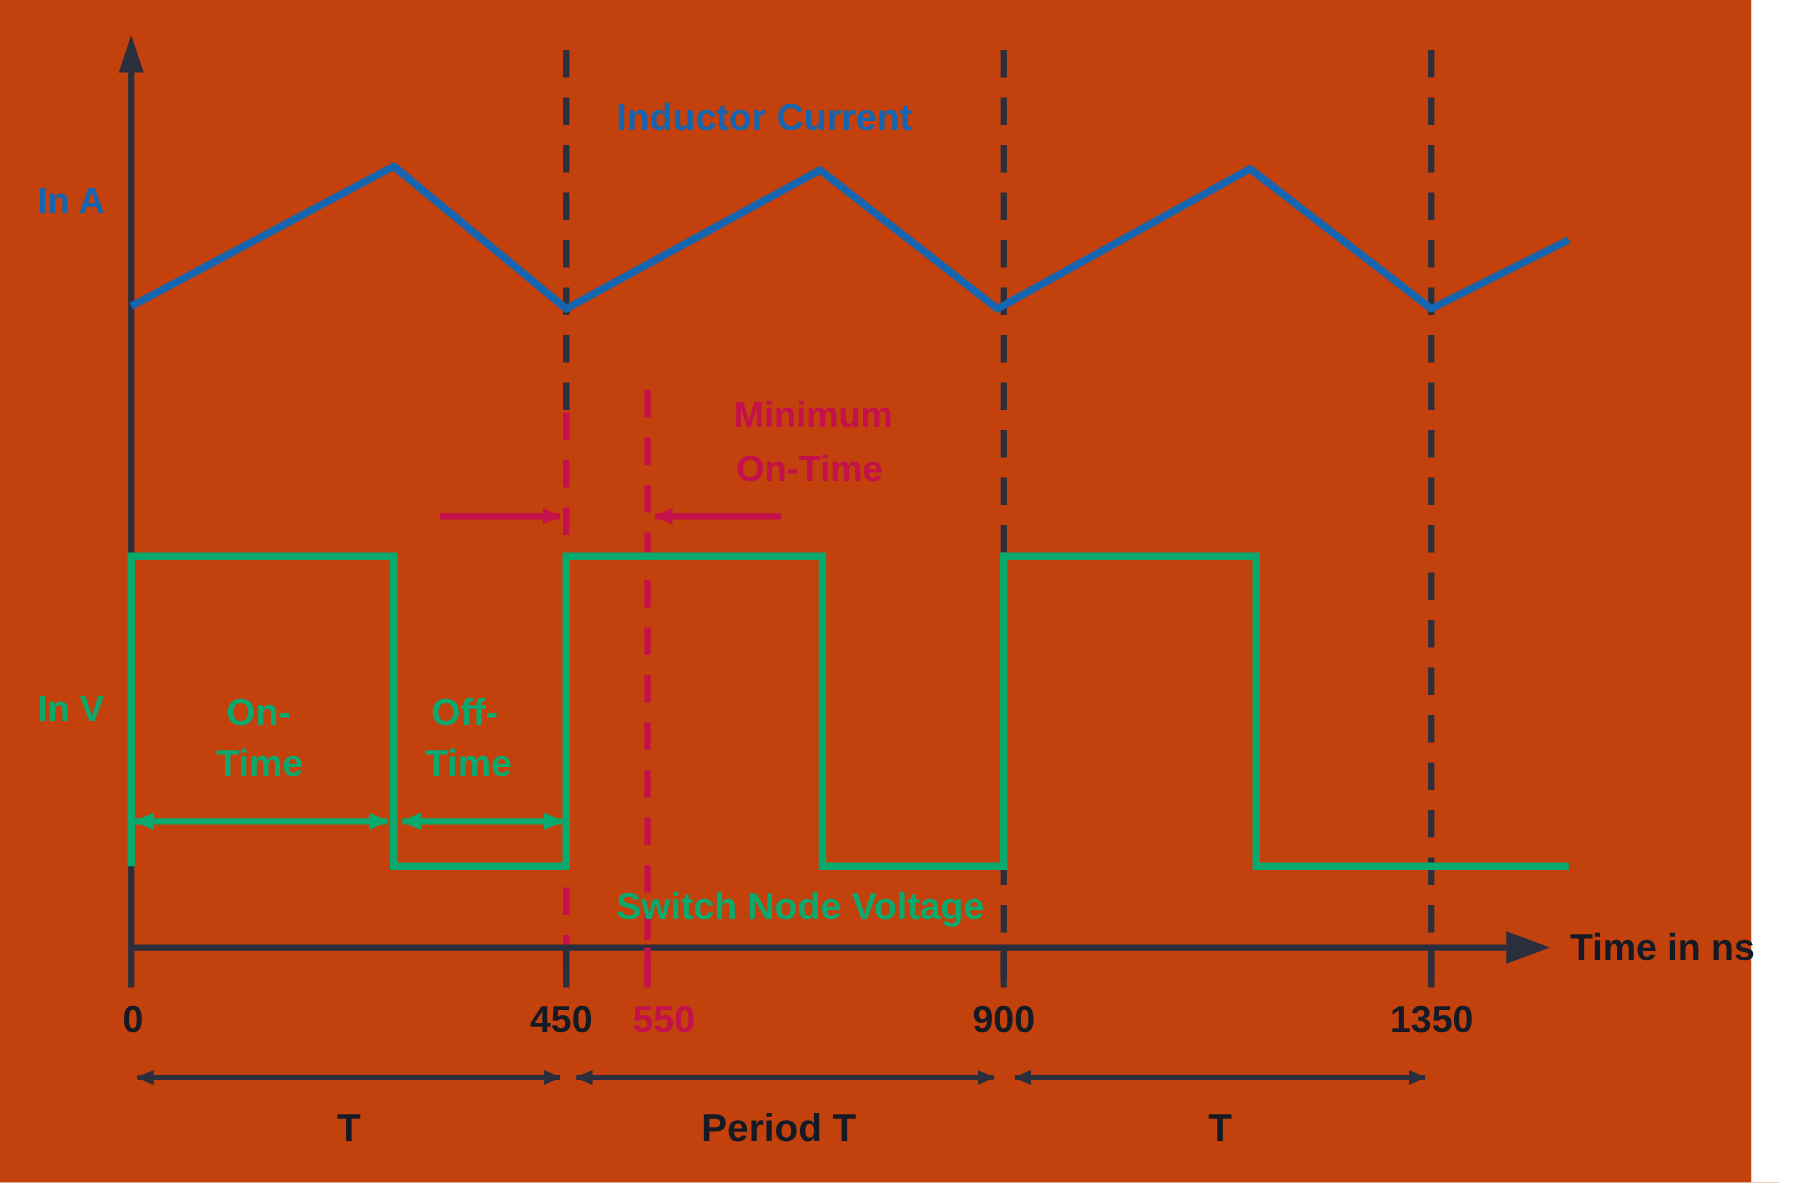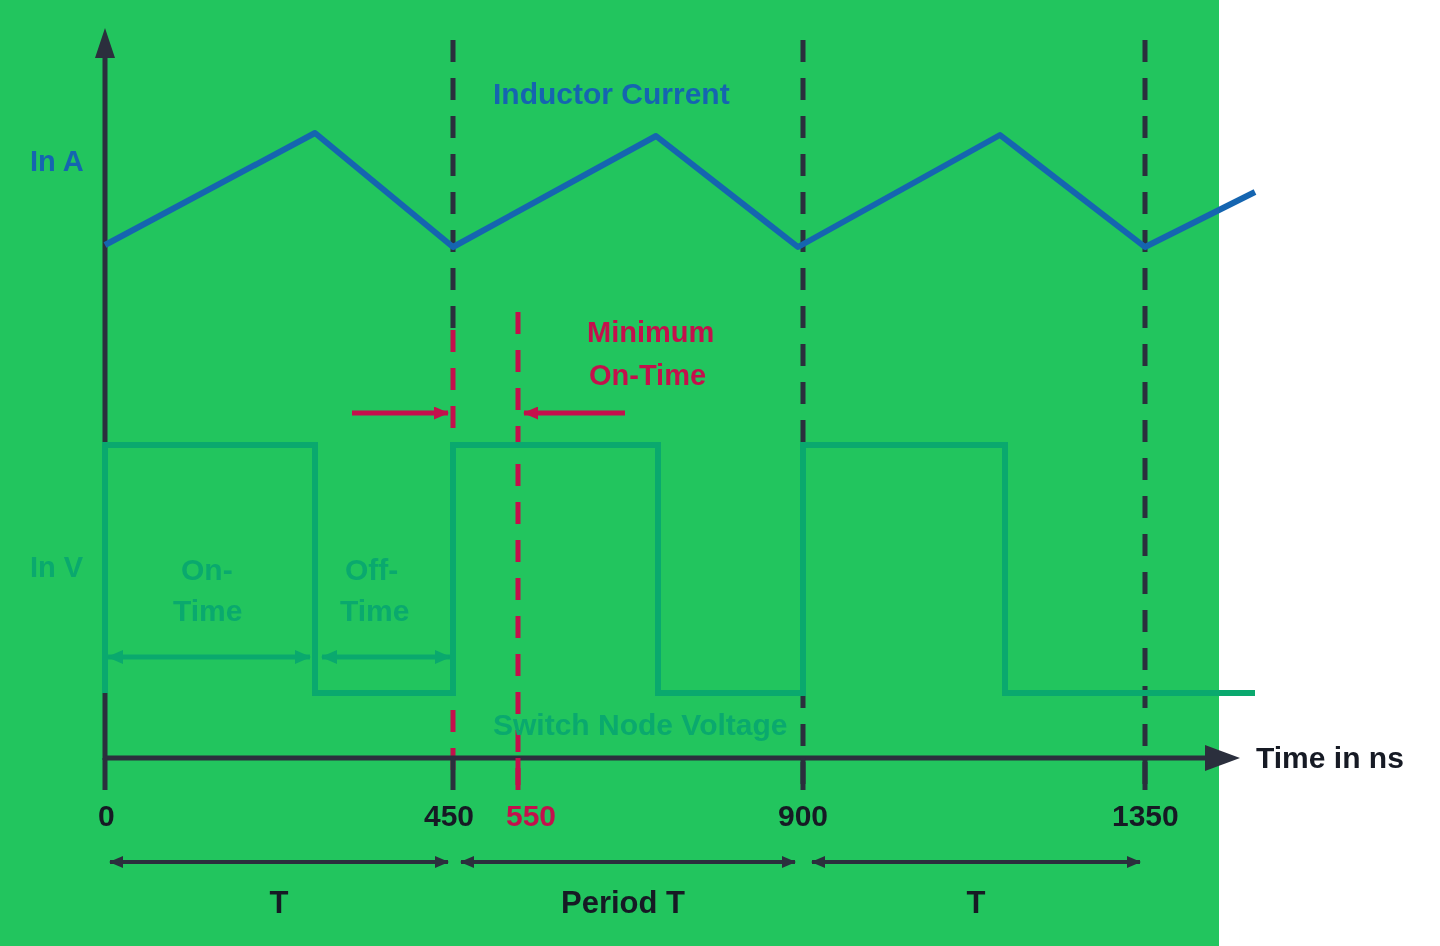--- a/index.html
+++ b/index.html
@@ -9,23 +9,23 @@
     background: #ffffff;
   }
   body {
     width: 1440px;
     height: 946px;
     font-family: "Liberation Sans", sans-serif;
     overflow: hidden;
   }
   #diagram-root {
     position: relative;
-    width: 1219px;
+    width: 1401px;
     height: 946px;
-    background: #22c55e;
+    background: #c2410c;
   }
   svg#waveform-svg {
     position: absolute;
     left: 0;
     top: 0;
     width: 1440px;
     height: 946px;
     display: block;
   }
   .lbl {

